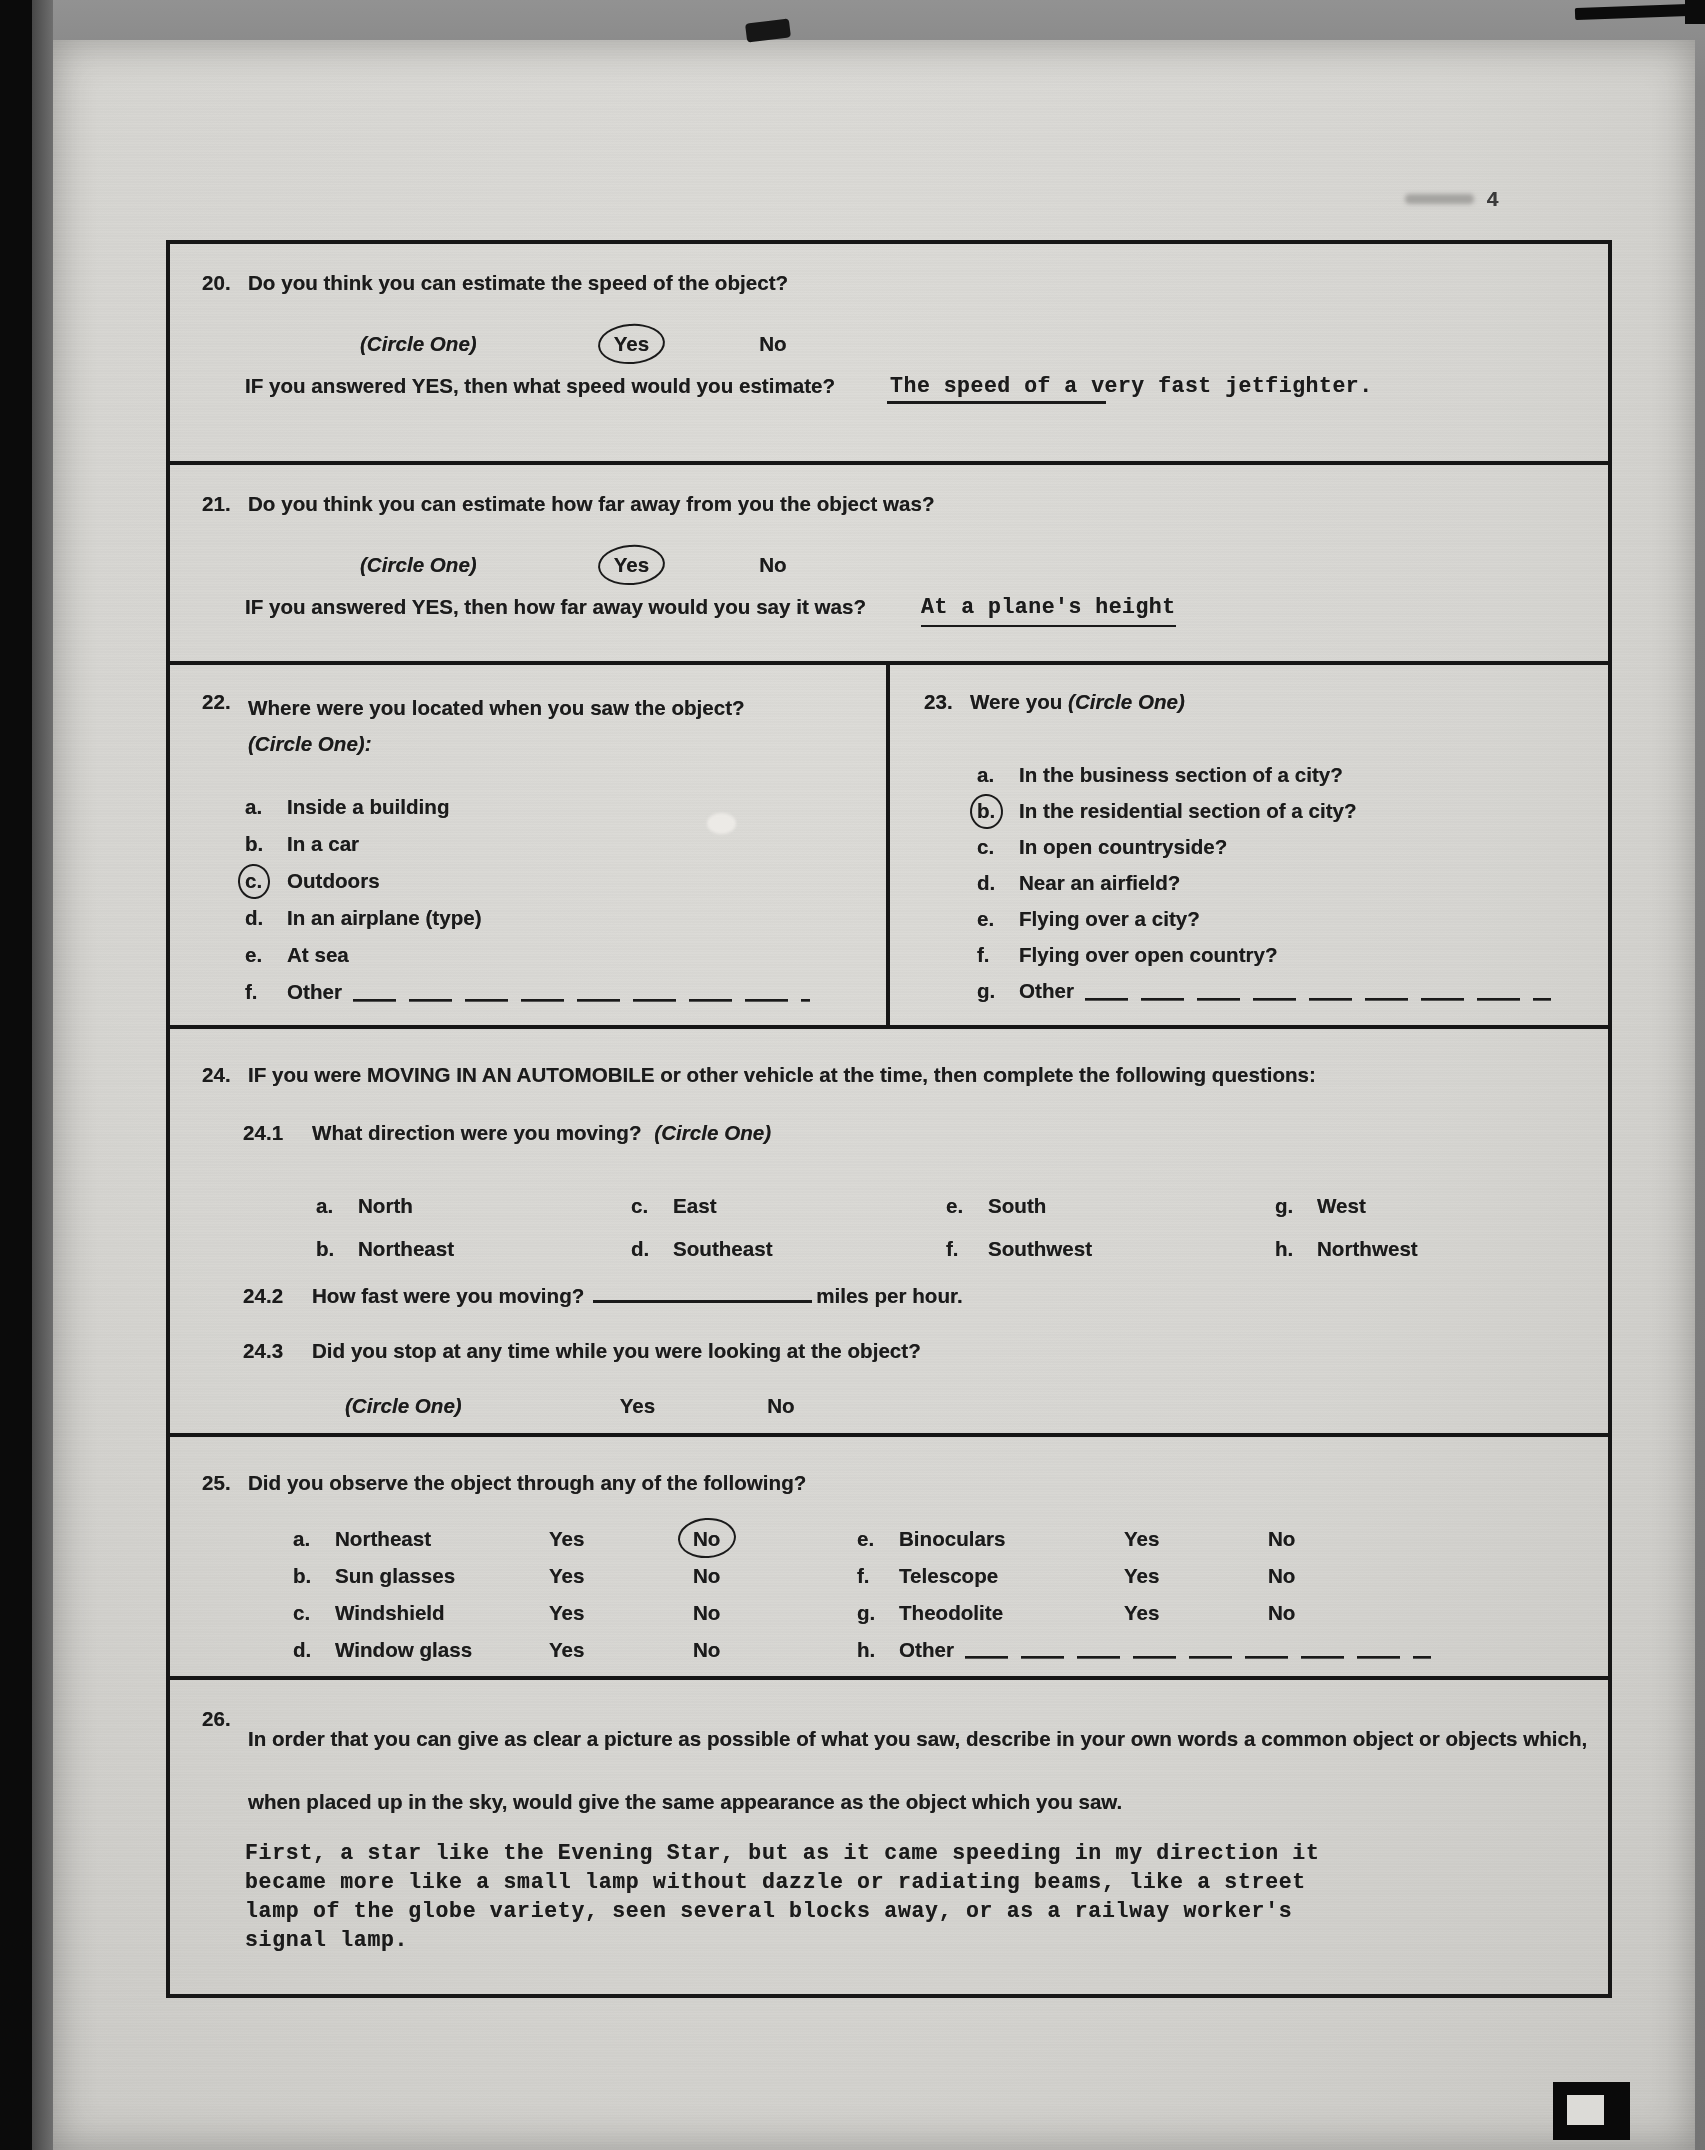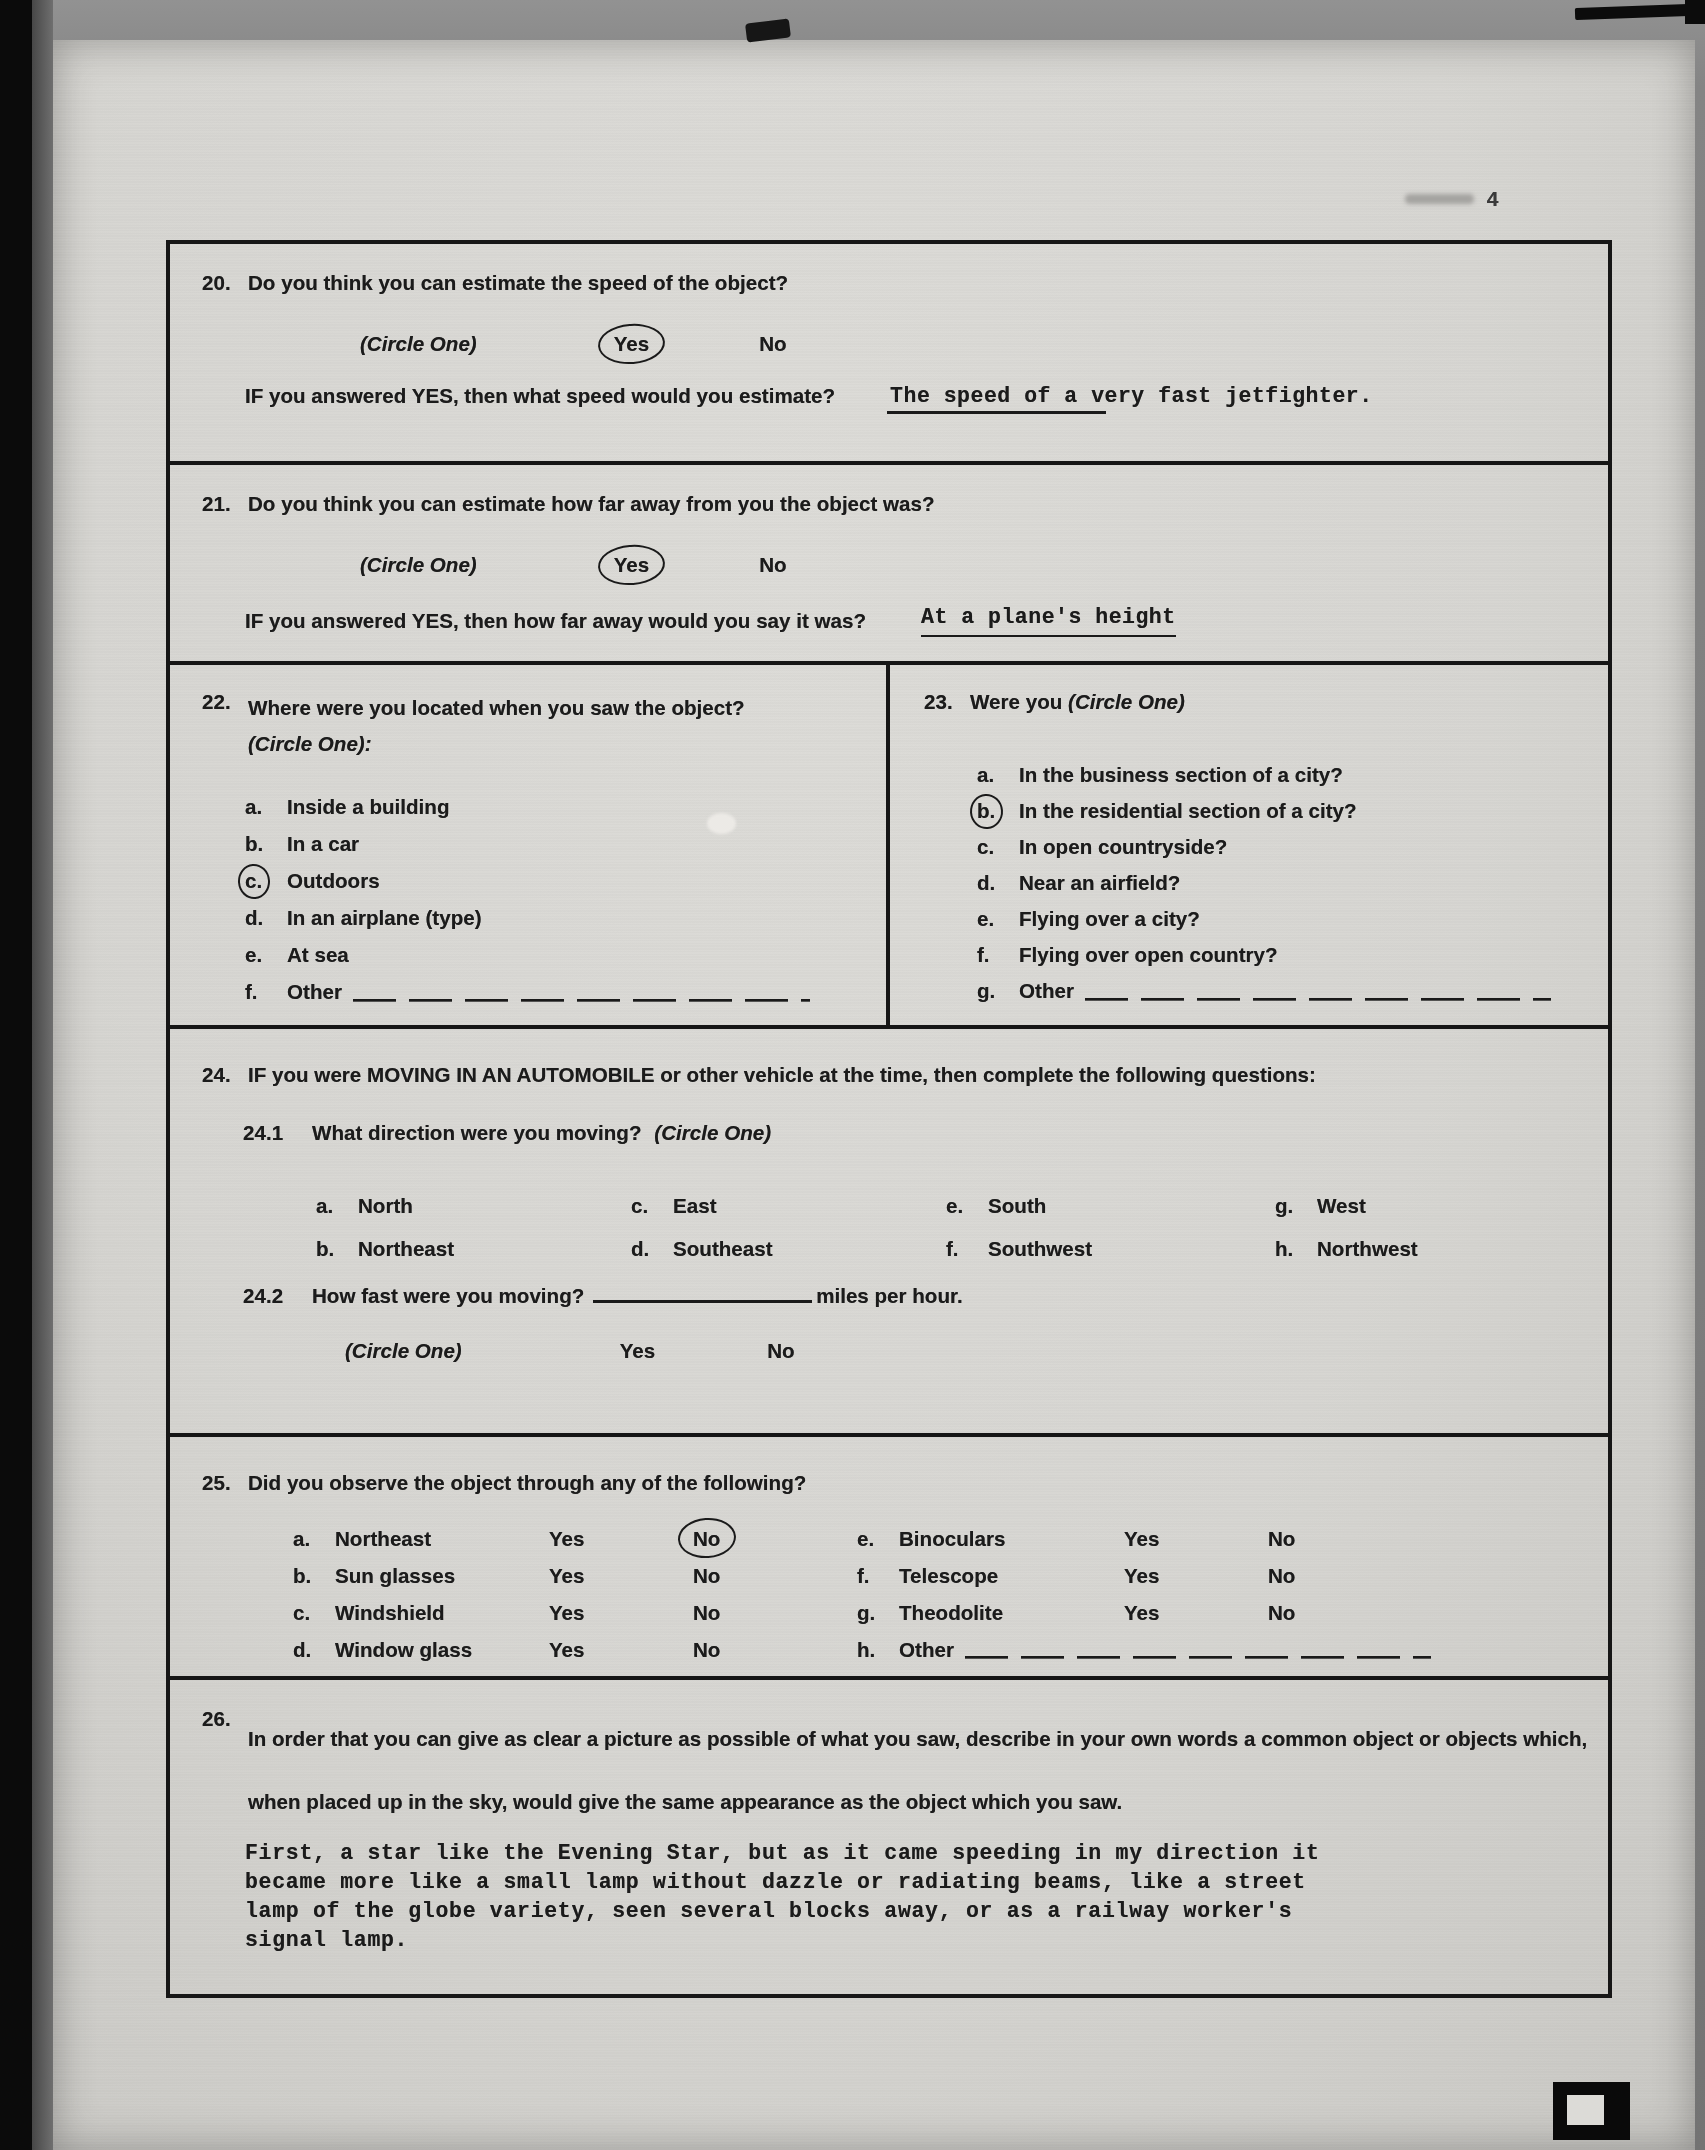--- a/index.html
+++ b/index.html
@@ -61,21 +61,21 @@
   .circle-one { font-style: italic; }
 
   .circle-line { margin-top: 37px; padding-left: 158px; display: flex; align-items: center;
                  font-size: 20.6px; font-weight: 700; }
   .circle-line .yes { margin-left: 137px; }
   .circle-line .no  { margin-left: 110px; }
   .circle-line.c243 { margin-top: 31px; padding-left: 143px; }
   .circle-line.c243 .yes { margin-left: 158px; }
   .circle-line.c243 .no  { margin-left: 112px; }
 
-  .follow-line { margin-top: 28px; padding-left: 43px; display: flex; align-items: center;
+  .follow-line { margin-top: 18px; padding-left: 43px; display: flex; align-items: flex-start;
                  font-size: 20.6px; font-weight: 700; }
   .answer {
     font-family: "Liberation Mono", "DejaVu Sans Mono", monospace;
     font-size: 21.5px; font-weight: 700; letter-spacing: 0.5px; white-space: nowrap;
     position: relative; margin-left: 55px;
   }
   .partial-ul::after { content: ""; position: absolute; left: -2.7px; bottom: -5.5px; width: 219px; height: 2.7px; background: #1a1a1a; }
   .full-ul { border-bottom: 2.7px solid #1a1a1a; padding-bottom: 6px; }
 
   .circ, .circ-sm { position: relative; display: inline-block; }
@@ -310,20 +310,24 @@
           </div>
         </div>
 
         <div class="subq s242 ink">
           <span class="subnum">24.2</span>
           <span>How fast were you moving?</span>
           <span class="blank-solid w480"></span>
           <span>miles per hour.</span>
         </div>
 
+        <div class="subq s243 ink">
+          <span class="subnum">24.3</span>
+          <span>Did you stop at any time while you were looking at the object?</span>
+        </div>
 
         <div class="circle-line c243 ink">
           <span class="circle-one">(Circle One)</span>
           <span class="yes">Yes</span>
           <span class="no">No</span>
         </div>
       </section>
 
       <section class="sec sec25">
         <div class="qline ink">

